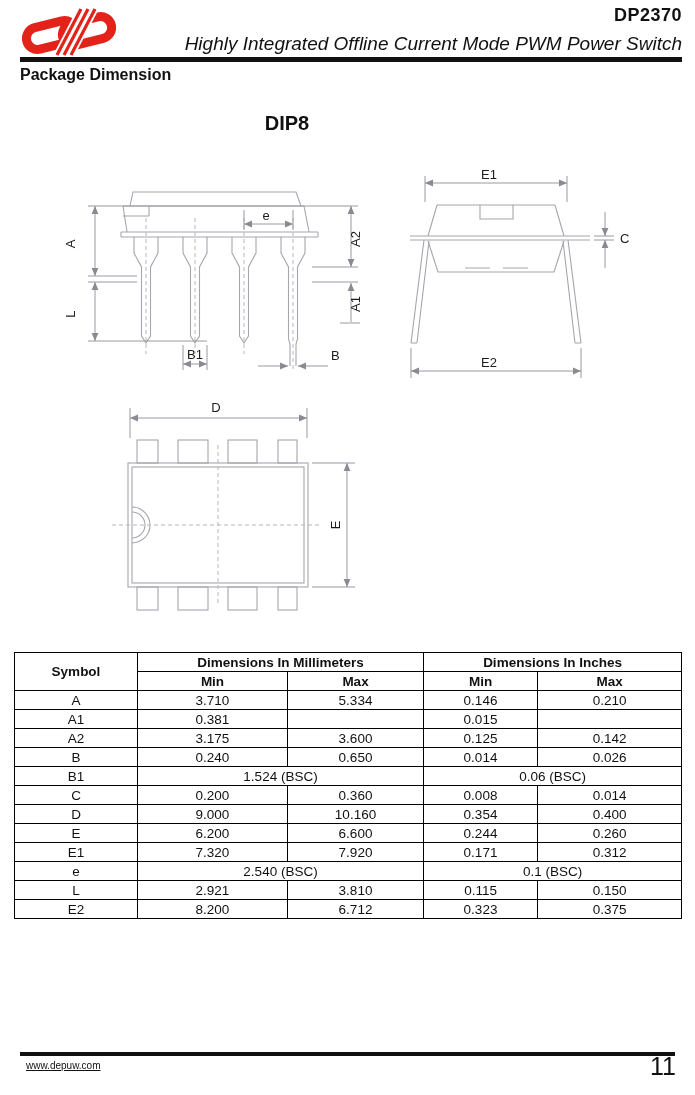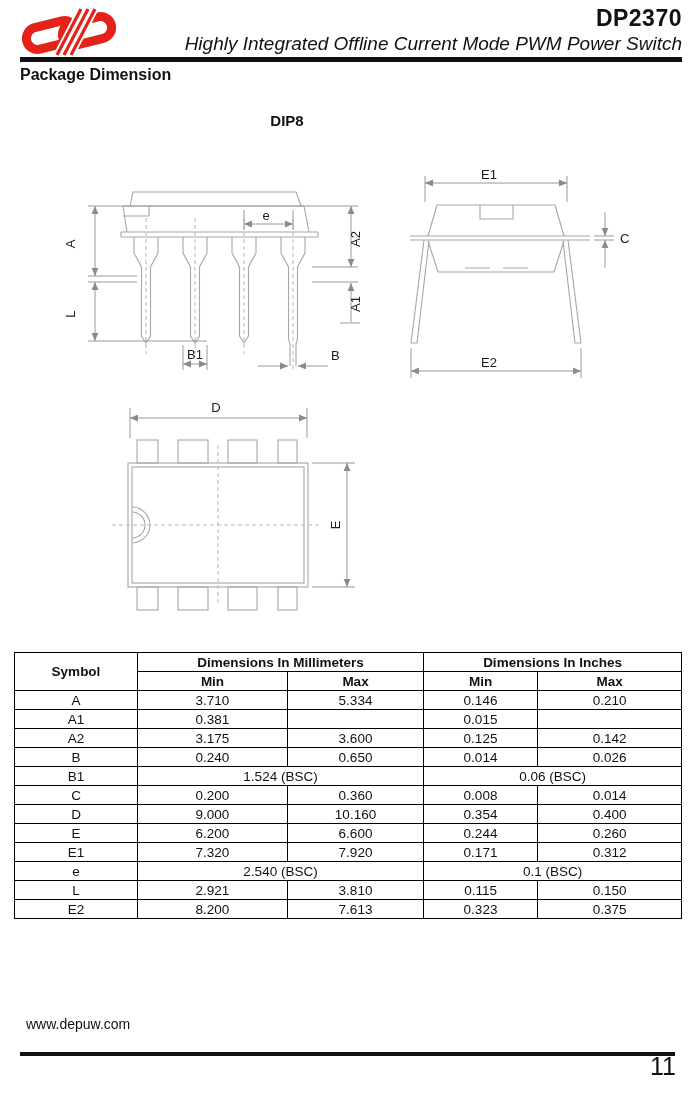--- a/index.html
+++ b/index.html
@@ -3,41 +3,41 @@
 <meta charset="utf-8">
 <style>
   * { margin:0; padding:0; box-sizing:border-box; }
   html,body { background:#ffffff; }
   body {
     width:695px; height:1095px; position:relative; overflow:hidden;
     font-family:"Liberation Sans", sans-serif; color:#111;
   }
   
   .logo { position:absolute; left:20px; top:8px; width:96px; height:48px; }
-  .part-number { position:absolute; right:13px; top:5px; font-size:23px; font-weight:bold; letter-spacing:0.5px; }
+  .part-number { position:absolute; right:13px; top:5px; font-size:18px; font-weight:bold; letter-spacing:0.5px; }
   .subtitle { position:absolute; right:13px; top:33px; font-size:19px; font-weight:normal; font-style:italic; }
   .header-rule { position:absolute; left:20px; top:57px; width:662px; height:5px; background:#111; }
   .section-title { position:absolute; left:20px; top:66px; font-size:16px; font-weight:bold; }
-  .package-name { position:absolute; left:0; top:112px; width:574px; text-align:center; font-size:15px; font-weight:bold; }
+  .package-name { position:absolute; left:0; top:112px; width:574px; text-align:center; font-size:20px; font-weight:bold; }
   
   .drawing-svg { position:absolute; left:0; top:140px; width:695px; height:510px; }
   .dl { stroke:#a6a6ae; fill:none; stroke-width:1.1; }
   .dim { stroke:#9a9aa2; fill:none; stroke-width:1; }
   .cl { stroke:#b6b6be; fill:none; stroke-width:1; stroke-dasharray:4 3; }
   .lbl { fill:#1c1c1c; font-size:13px; font-family:"Liberation Sans", sans-serif; }
   
   .dim-table { position:absolute; left:14px; top:652px; width:667px; border-collapse:collapse; table-layout:fixed; }
   .dim-table th, .dim-table td {
     border:1.2px solid #000; height:19px; text-align:center; vertical-align:middle;
     font-size:13.5px; padding:0 2px; white-space:nowrap; overflow:hidden;
   }
   .dim-table th { font-weight:bold; }
   
   .footer-rule { position:absolute; left:20px; top:1052px; width:655px; height:4px; background:#111; }
-  .website { position:absolute; left:26px; top:1016px; font-size:14px; }
+  .website { position:absolute; left:26px; top:1060px; font-size:10px;text-decoration:underline; }
   .page-number { position:absolute; right:19px; top:1054px; font-size:25px; line-height:1; }
 </style>
 </head>
 <body>
 
 <svg class="logo" viewBox="0 0 96 48" aria-hidden="true">
   <g fill="none">
     <rect x="6" y="16" width="50" height="22" rx="11" stroke="#e32219" stroke-width="9" transform="rotate(-14 31 27)"></rect>
     <rect x="42" y="12" width="50" height="22" rx="11" stroke="#e32219" stroke-width="9" transform="rotate(-14 67 23)"></rect>
     <g stroke="#ffffff" stroke-width="7">
@@ -253,21 +253,21 @@
     <tr>
       <td>L</td>
       <td>2.921</td>
       <td>3.810</td>
       <td>0.115</td>
       <td>0.150</td>
     </tr>
     <tr>
       <td>E2</td>
       <td>8.200</td>
-      <td>7.613</td>
+      <td>6.712</td>
       <td>0.323</td>
       <td>0.375</td>
     </tr>
   </tbody>
 </table>
 
 <div class="footer-rule"></div>
 <div class="website">www.depuw.com</div>
 <div class="page-number">11</div>
 

